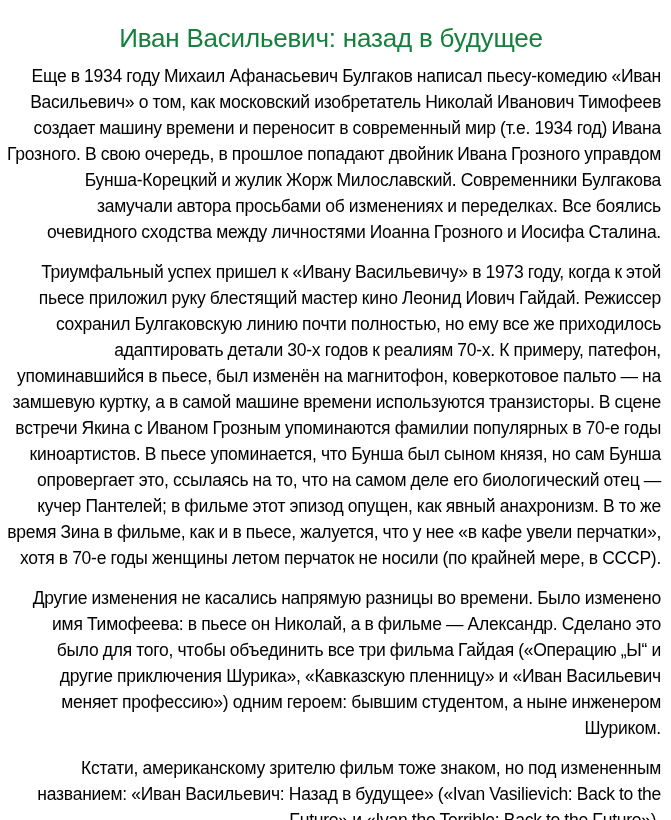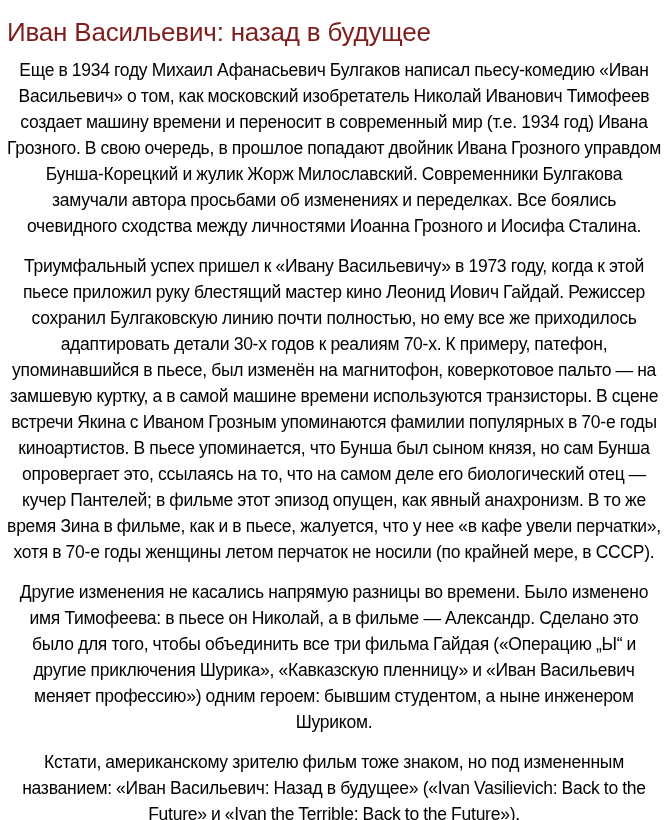--- a/index.html
+++ b/index.html
@@ -16,34 +16,34 @@
   }
   .article {
     box-sizing: border-box;
     width: 671px;
     padding: 0 10px 18px 7px;
   }
   .article-title {
     font-size: 26px;
     font-weight: 400;
     line-height: 30px;
-    text-align: left;
+    text-align: center;
     letter-spacing: -0.2px;
-    margin: 17px 6px 10px 0;
-    color: #7f1d1d;
+    margin: 23px 6px 10px 0;
+    color: #15803d;
   }
   .article-body {
     font-size: 17.5px;
     line-height: 26px;
     letter-spacing: -0.25px;
     color: #000000;
   }
   .article-body p.para {
     margin: 0 0 14px 0;
-    text-align: center;
+    text-align: right;
     word-spacing: -0.3px;
   }
   .article-body p.para:last-child {
     margin-bottom: 0;
   }
 </style>
 </head>
 <body>
 
 <div class="article">

